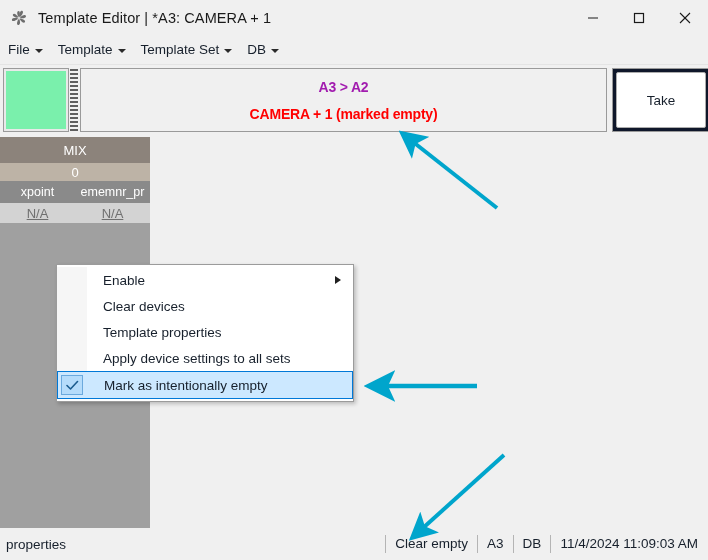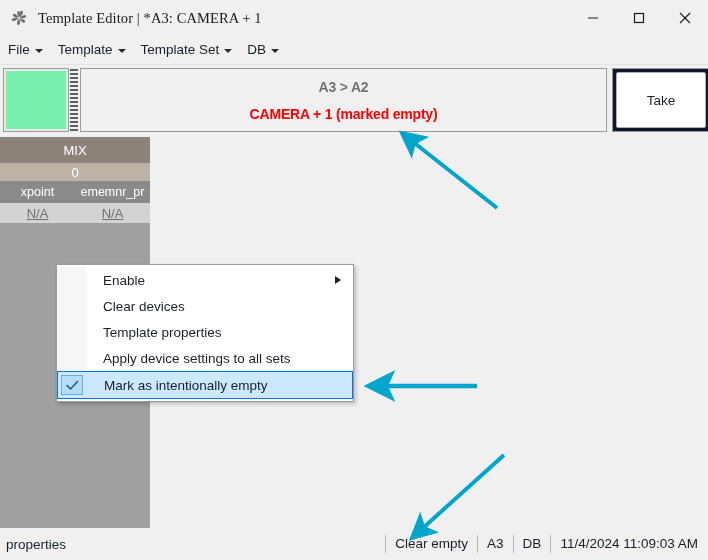--- a/index.html
+++ b/index.html
@@ -18,21 +18,20 @@
   }
 
   
   .titlebar {
     position: absolute;
     left: 0; top: 0;
     width: 708px; height: 36px;
     background: #f0f0f0;
     display: flex;
     align-items: center;
-    font-family: Liberation Serif, serif;
   }
   .app-icon {
     width: 20px; height: 20px;
     margin-left: 9px; margin-right: 9px;
     flex: 0 0 auto;
   }
   .title-text {
     font-size: 14.5px;
     color: #1a1a1a;
     letter-spacing: 0.1px;
@@ -358,21 +357,21 @@
     </div>
   </div>
 
   <div class="topstrip">
     <div class="swatch-wrap">
       <div class="swatch" id="swatch" style="background: rgb(122, 240, 172);"></div>
     </div>
     <div class="splitter"></div>
 
     <div class="banner">
-      <div class="banner-line" style="color: #737373;">A3 &gt; A2</div>
+      <div class="banner-line" style="color: #a21caf;">A3 &gt; A2</div>
       <div class="banner-line" style="color: rgb(255, 0, 0);">CAMERA + 1 (marked empty)</div>
     </div>
 
     <div class="take-wrap">
       <div class="take-btn">Take</div>
     </div>
   </div>
 
   <div class="gridpanel">
     <div class="grid-row row-mix">

